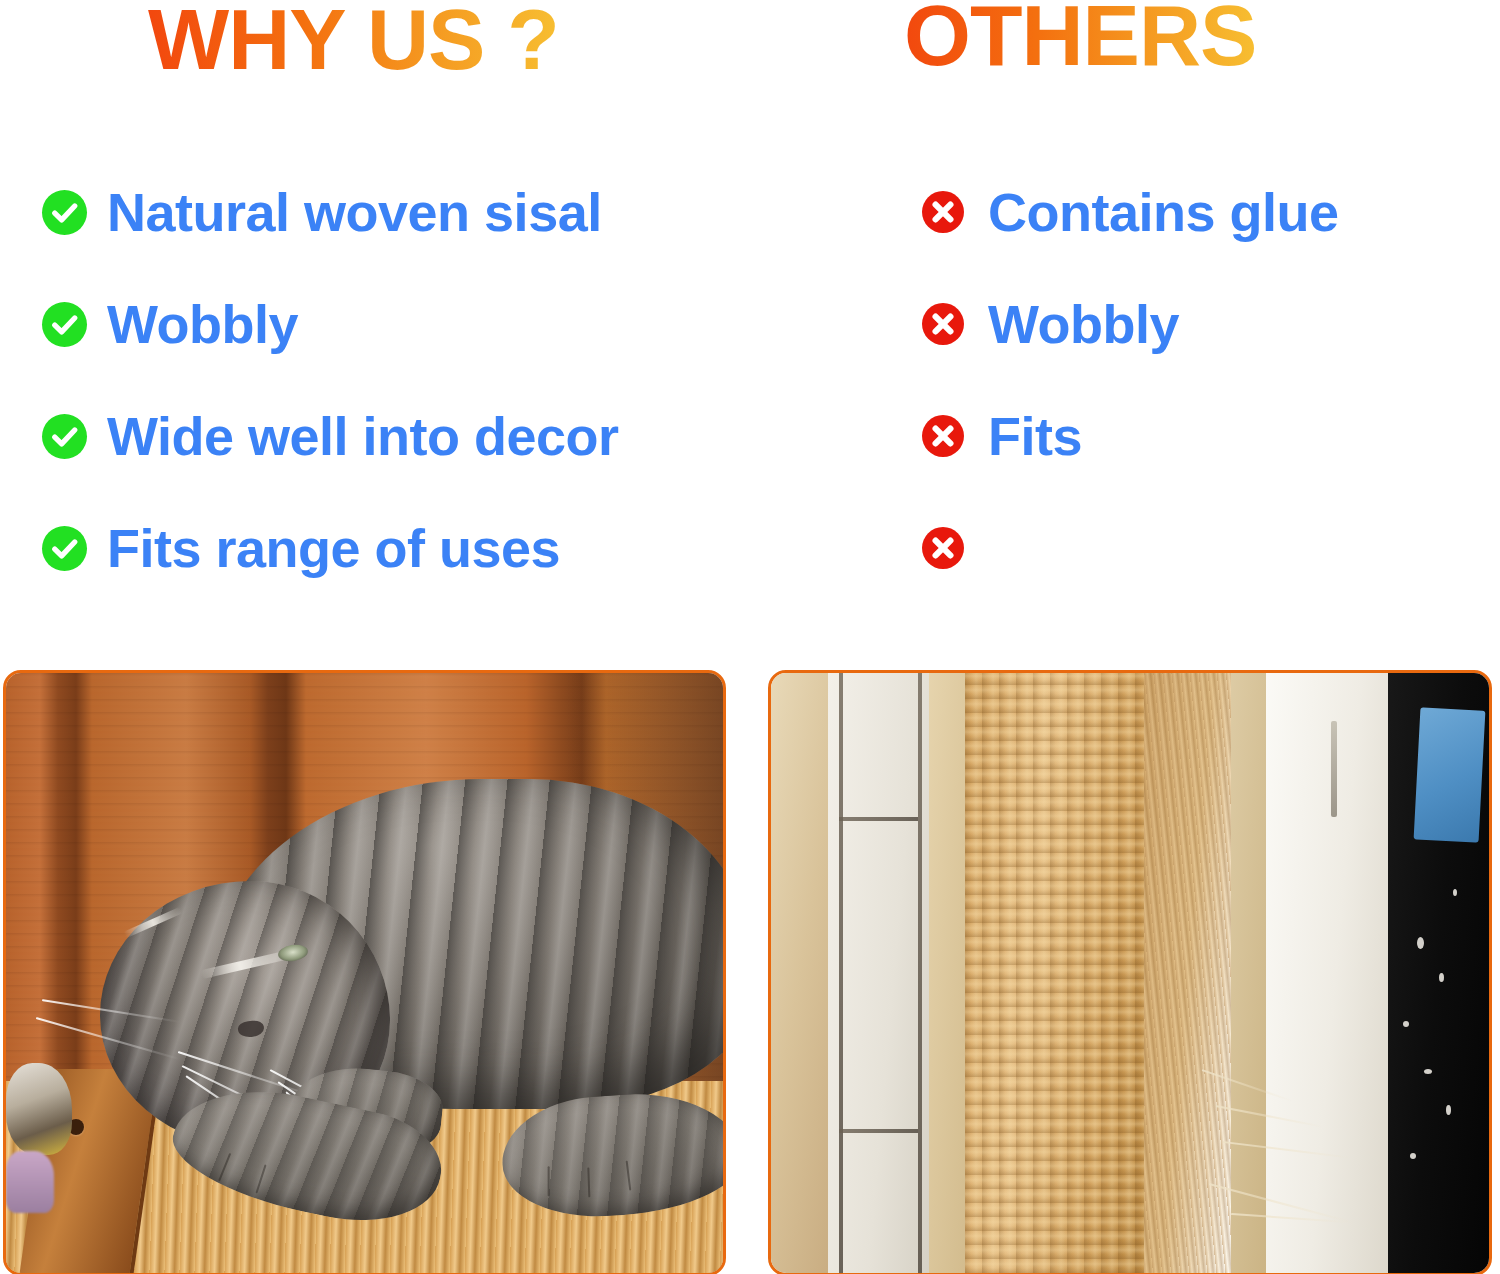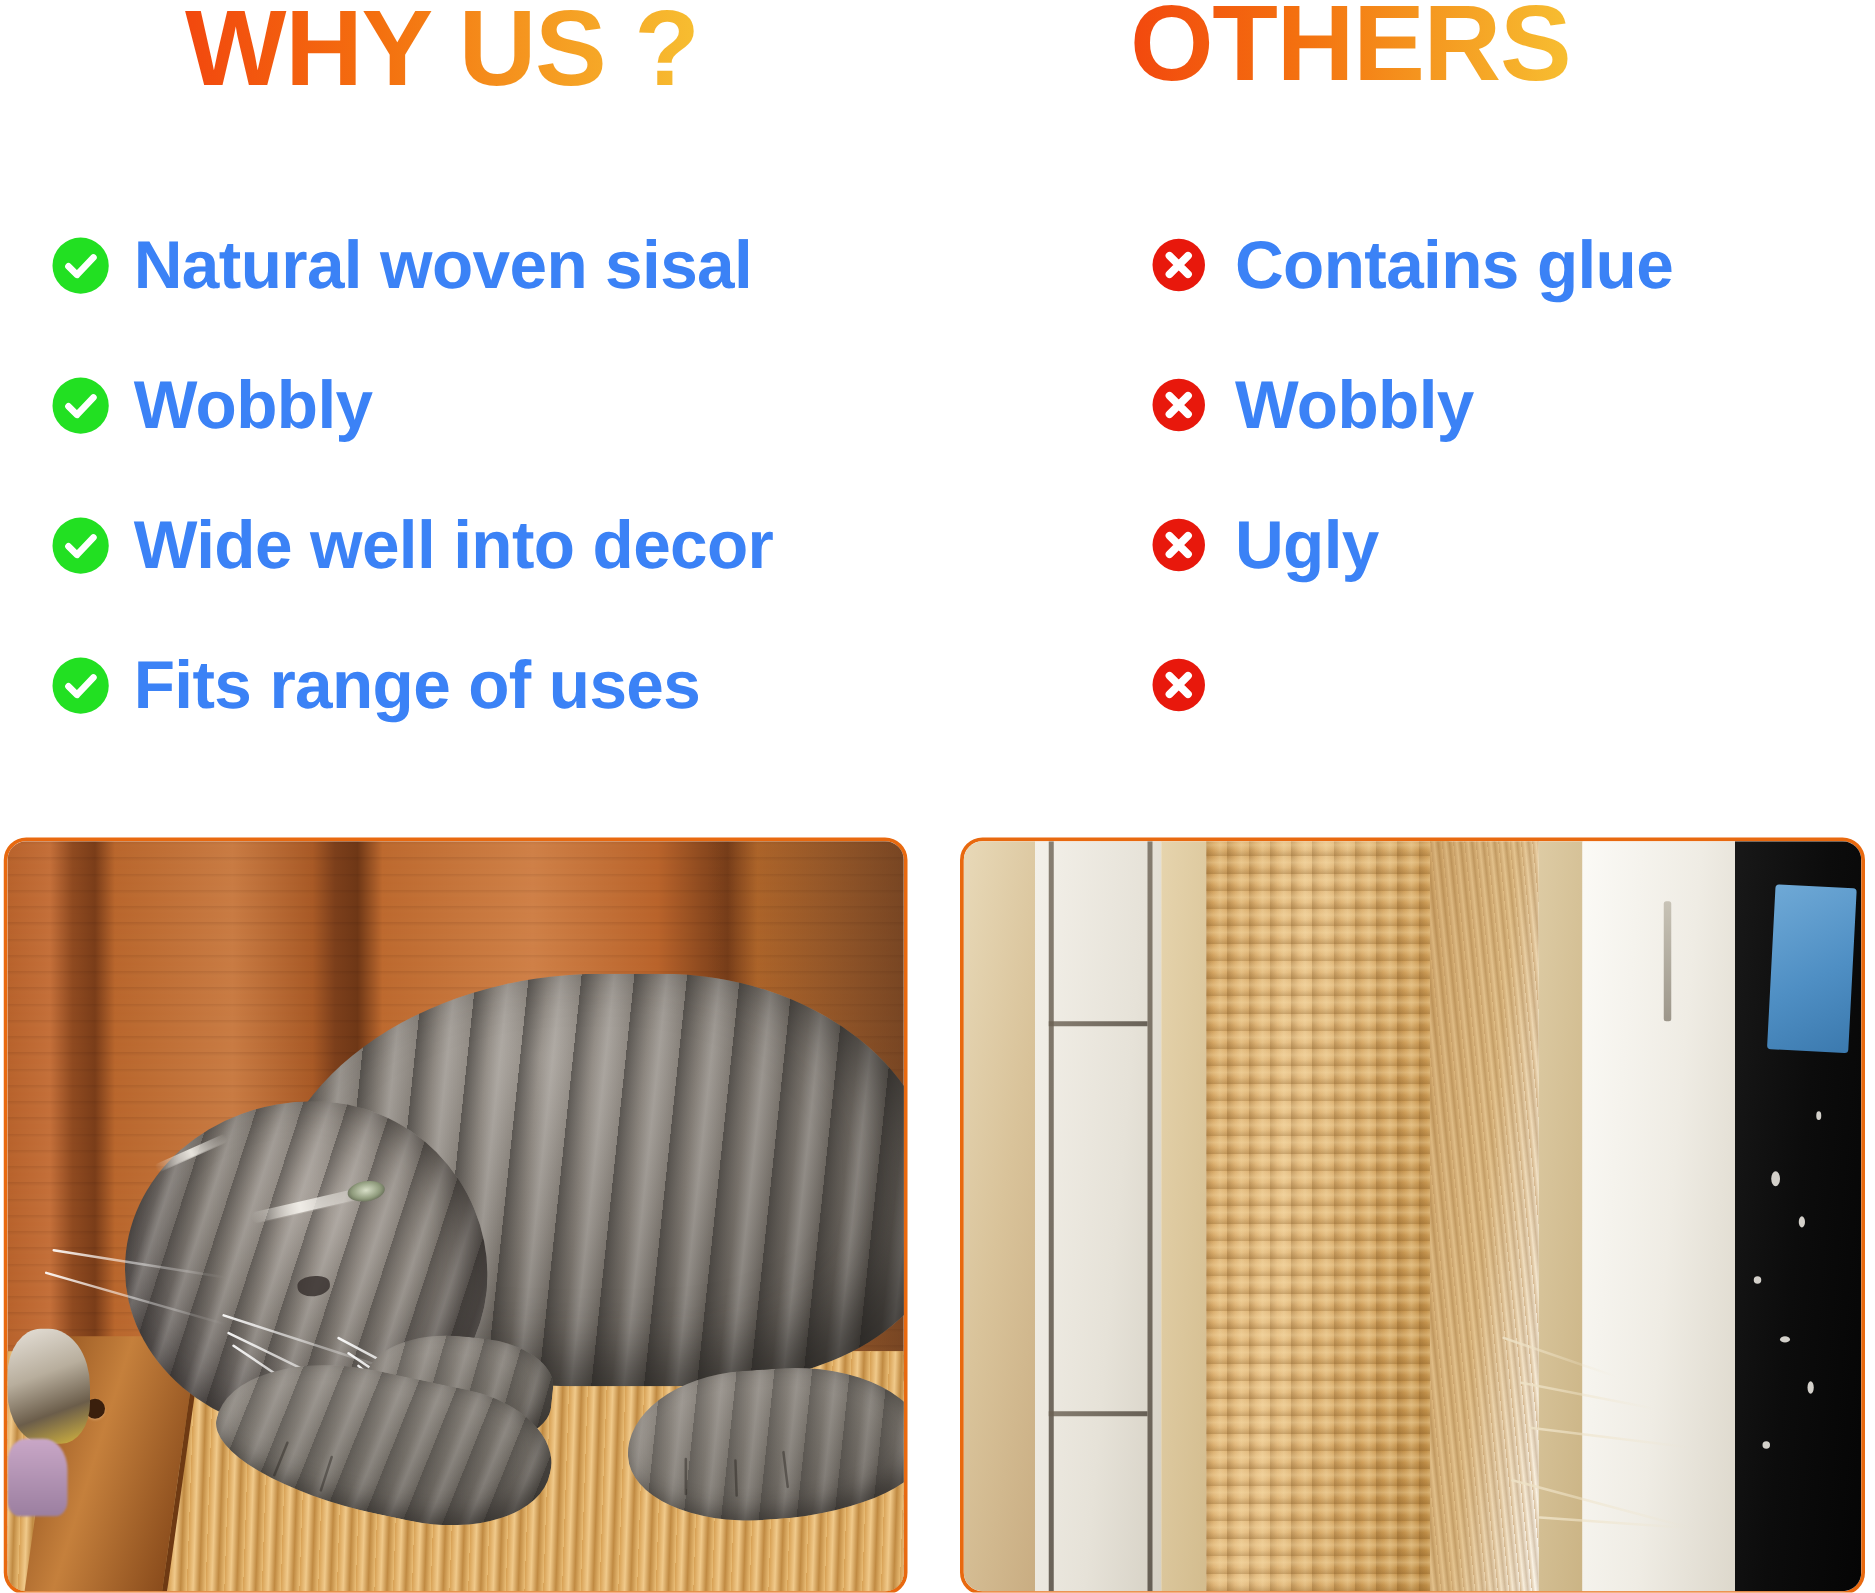--- a/index.html
+++ b/index.html
@@ -352,21 +352,21 @@
         </span>
         <span class="row-label">Wobbly</span>
       </div>
 
       <div class="row">
         <span class="badge badge-cross">
           <svg viewBox="0 0 42 42">
             <path d="M13.6 13.6 L28.4 28.4 M28.4 13.6 L13.6 28.4" stroke="#ffffff" stroke-width="6.2" stroke-linecap="round"></path>
           </svg>
         </span>
-        <span class="row-label">Ugly</span>
+        <span class="row-label">Fits</span>
       </div>
 
       <div class="row">
         <span class="badge badge-cross">
           <svg viewBox="0 0 42 42">
             <path d="M13.6 13.6 L28.4 28.4 M28.4 13.6 L13.6 28.4" stroke="#ffffff" stroke-width="6.2" stroke-linecap="round"></path>
           </svg>
         </span>
       </div>
 

